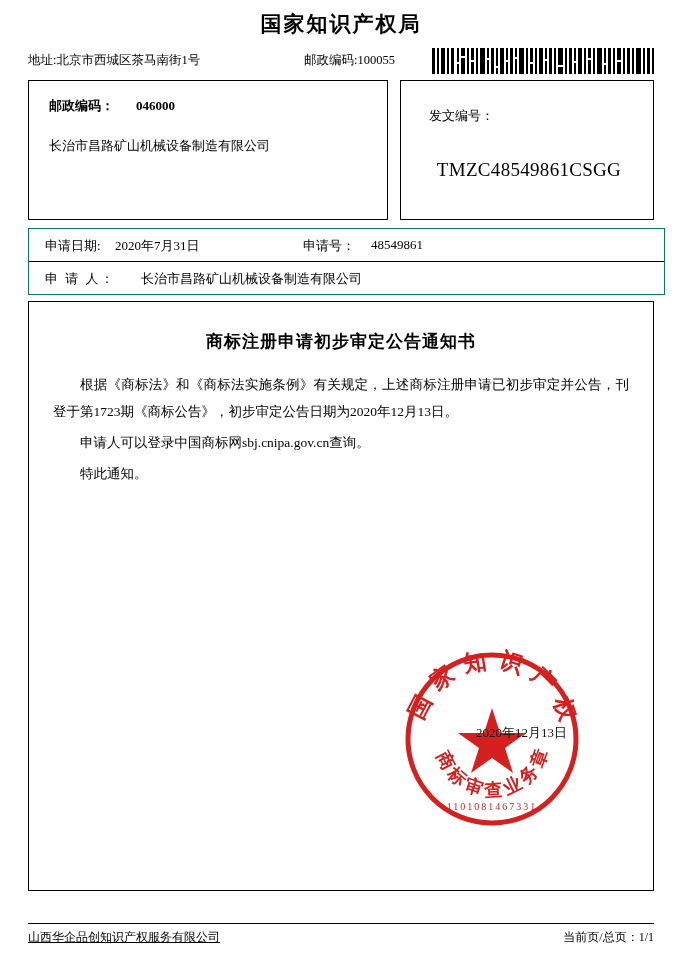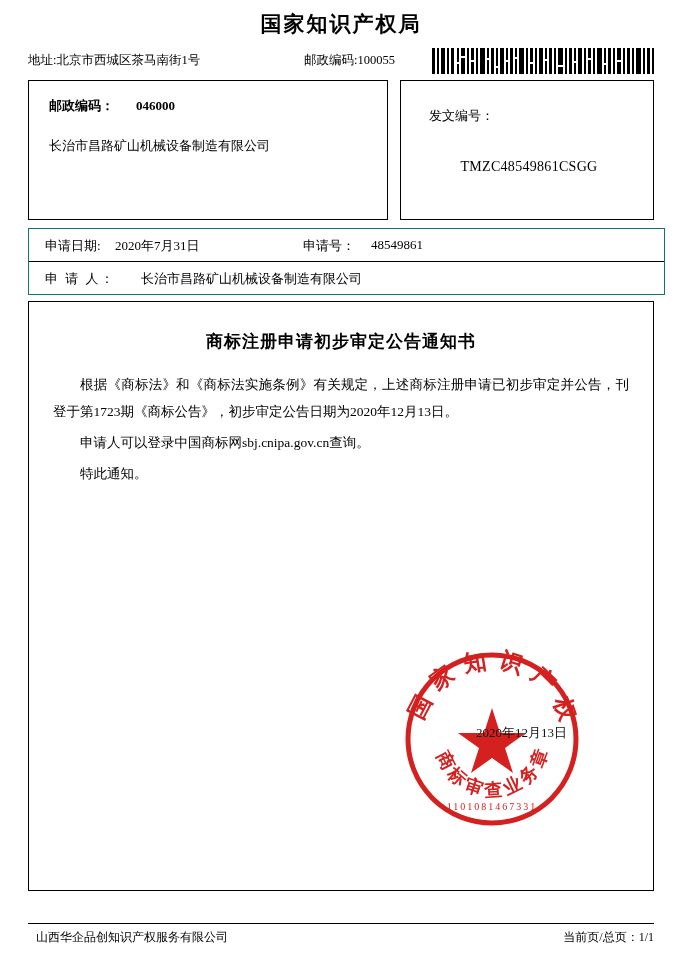--- a/index.html
+++ b/index.html
@@ -97,21 +97,21 @@
   }
   .zipline .zipnum {
     margin-left: 22px;
     font-family: "Liberation Serif", serif;
   }
   .doc-no-label {
     font-size: 13px;
     margin-bottom: 34px;
   }
   .doc-no-value {
-    font-size: 14px;
+    font-size: 19px;
     text-align: center;
     padding-right: 24px;
     font-family: "Liberation Serif", serif;
     letter-spacing: 0.3px;
   }
 
   .info-box {
     margin: 8px 17px 0 28px;
     border: 1px solid #0f766e;
     box-sizing: border-box;
@@ -183,22 +183,23 @@
     position: absolute;
     left: 28px;
     right: 28px;
     bottom: 18px;
     height: 22px;
     border-top: 1px solid #000;
     font-size: 12px;
   }
   .footer-left {
     position: absolute;
-    left: 8px;
+    left: 0;
     top: 5px;
+    text-decoration: underline;
   }
   .footer-right {
     position: absolute;
     right: 0;
     top: 5px;
   }
 </style>
 </head>
 <body>
 

